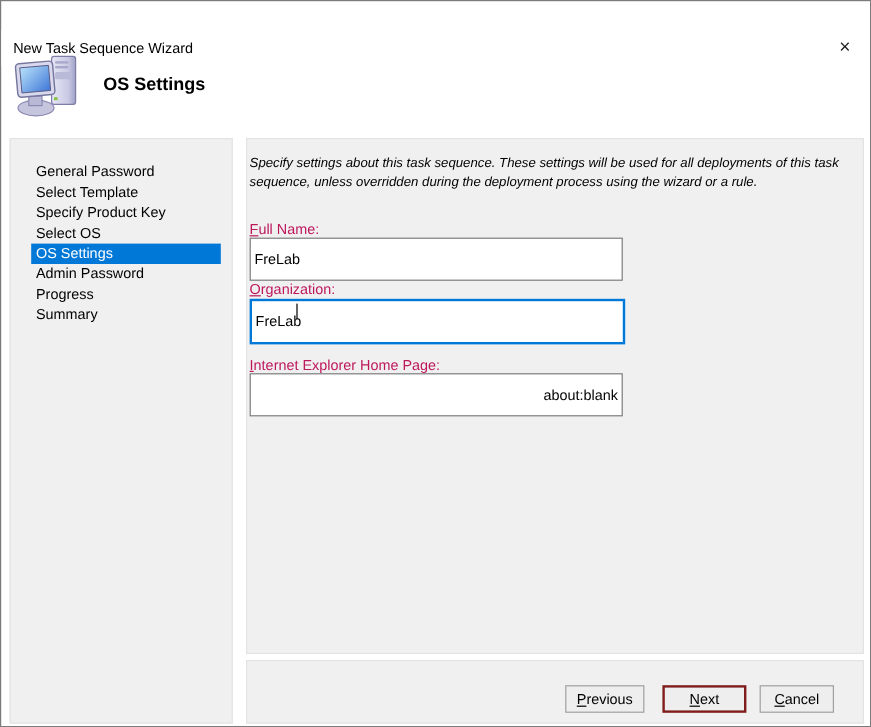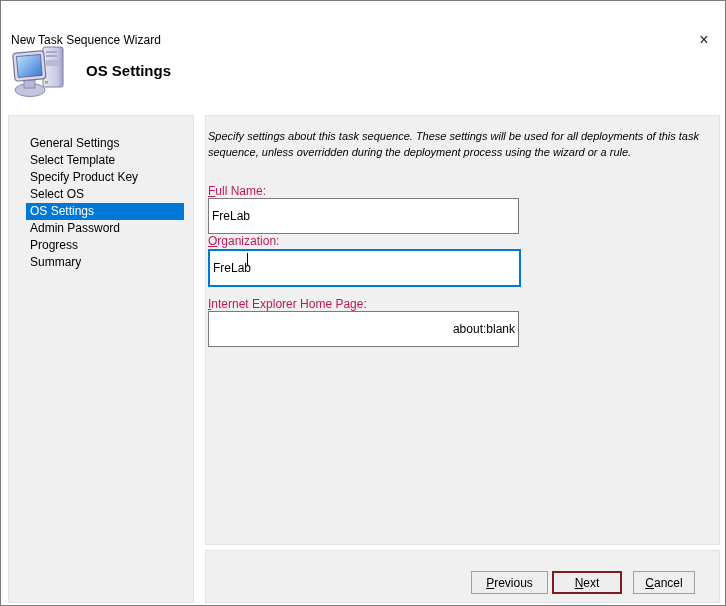--- a/index.html
+++ b/index.html
@@ -84,21 +84,21 @@
       <g transform="rotate(-5 18 24)">
         <rect x="3" y="8" width="31" height="28" rx="3" fill="#d9d9ee" stroke="#76769e" stroke-width="1.2"></rect>
         <rect x="6.5" y="11.5" width="24" height="21" fill="url(#scr)" stroke="#5b5b86" stroke-width="0.8"></rect>
       </g>
     </svg>
   </div>
   <div class="hdr-title">OS Settings</div>
 
   <div class="panel sidebar">
     <div class="steps">
-      <div class="step">General Settings</div>
+      <div class="step">General Password</div>
       <div class="step">Select Template</div>
       <div class="step">Specify Product Key</div>
       <div class="step">Select OS</div>
       <div class="step active">OS Settings</div>
       <div class="step">Admin Password</div>
       <div class="step">Progress</div>
       <div class="step">Summary</div>
     </div>
   </div>
 
@@ -110,21 +110,21 @@
 
     <label class="field-label" style="top:118px">Organization:</label>
     <input class="tbox focused" style="top: 133px;" type="text" value="FreLab">
     <div class="caret"></div>
 
     <label class="field-label" style="top:181px">Internet Explorer Home Page:</label>
     <input class="tbox" style="top: 195px; text-align: right;" type="text" value="about:blank">
   </div>
 
   <div class="panel btnbar">
-    <button class="btn" style="left:265px;width:77px">
+    <button class="btn" style="left:265px;width:66px">
       <span>Previous</span>
     </button>
     <button class="btn default" style="left:346px;width:70px">
       <span>Next</span>
     </button>
     <button class="btn" style="left:427px;width:62px">
       <span>Cancel</span>
     </button>
   </div>
 

